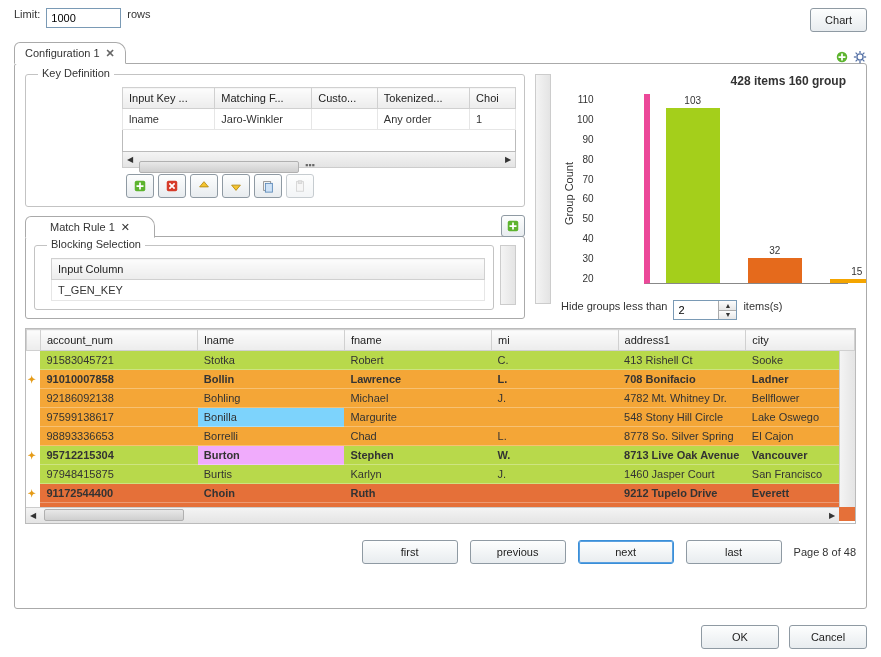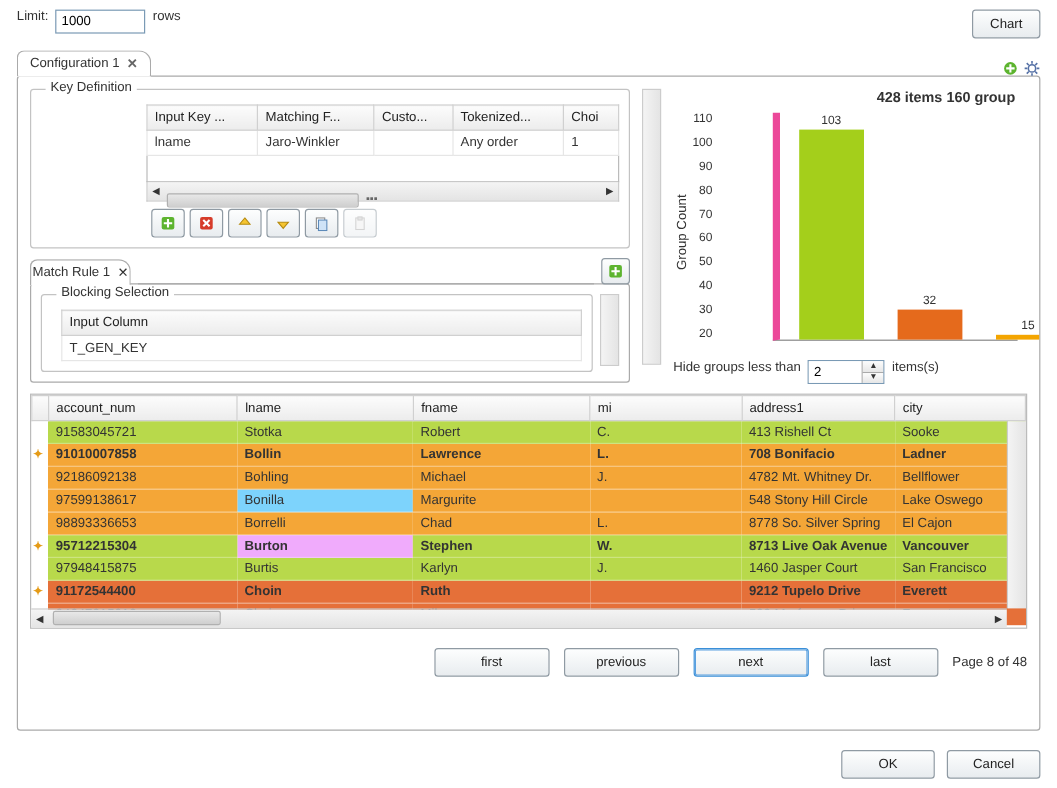--- a/index.html
+++ b/index.html
@@ -60,21 +60,21 @@
 .tbl td { border: 1px solid #e6e6e6; padding: 4px 6px; font-size: 11px; }
 .keytbl-wrap { flex:1; }
 .scrollbar-h { height:16px; background: linear-gradient(#f4f4f4,#e4e4e4); border:1px solid #ccc; border-top:none; display:flex; align-items:center; }
 .scrollbar-h .track { flex:1; position:relative; }
 .scrollbar-h .thumb { position:absolute; top:1px; height:12px; background:linear-gradient(#e8e8e8,#cfcfcf); border:1px solid #b0b0b0; border-radius:2px; }
 .scrollbar-v { width:16px; background: linear-gradient(90deg,#f4f4f4,#e4e4e4); border:1px solid #ccc; }
 .toolbar-row { display:flex; gap:4px; margin-top:6px; margin-left:92px; }
 .mr-header { display:flex; align-items:center; gap:6px; }
 .mr-tab {
   display: flex; align-items: center; gap: 6px;
-  height: 22px; padding: 0 1px;
+  height: 22px; padding: 0 24px;
   background: #fff; border: 1px solid #aaa; border-bottom: 1px solid #fff;
   border-radius: 6px 10px 0 0; font-size: 11px; position:relative; top:1px;
 }
 .mr-body {
   border: 1px solid #aaa; border-radius: 3px; margin-top: -1px; padding: 8px;
   display:flex; gap:6px;
 }
 .blocksel { flex:1; border: 1px solid #c3c3c3; border-radius: 3px; padding: 0 8px 8px 8px; position:relative;}
 .right-col { flex:1; display:flex; flex-direction:column; }
 .chart-title {

